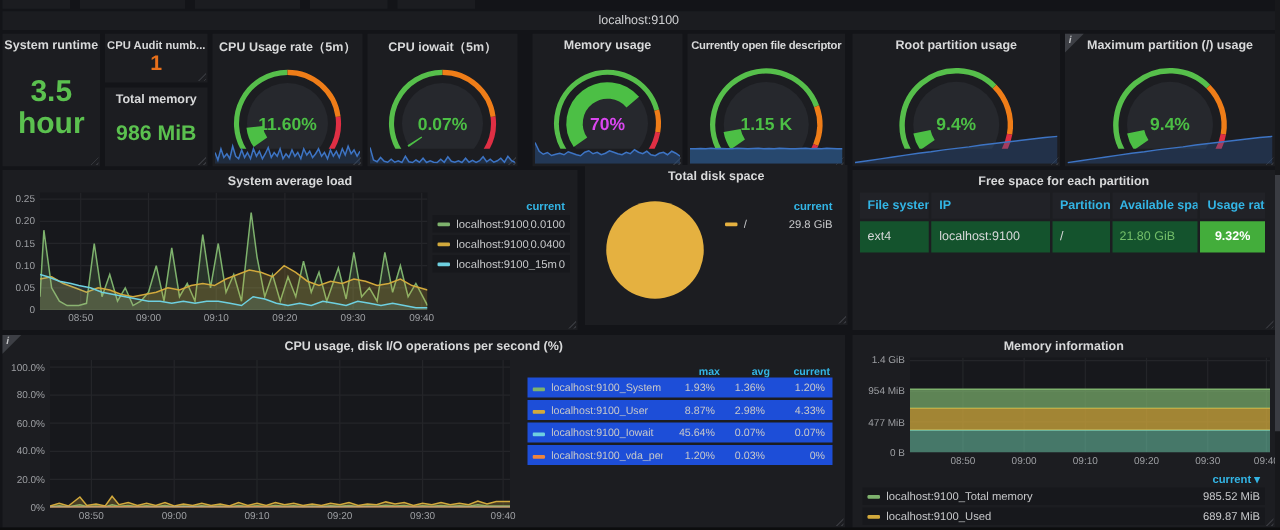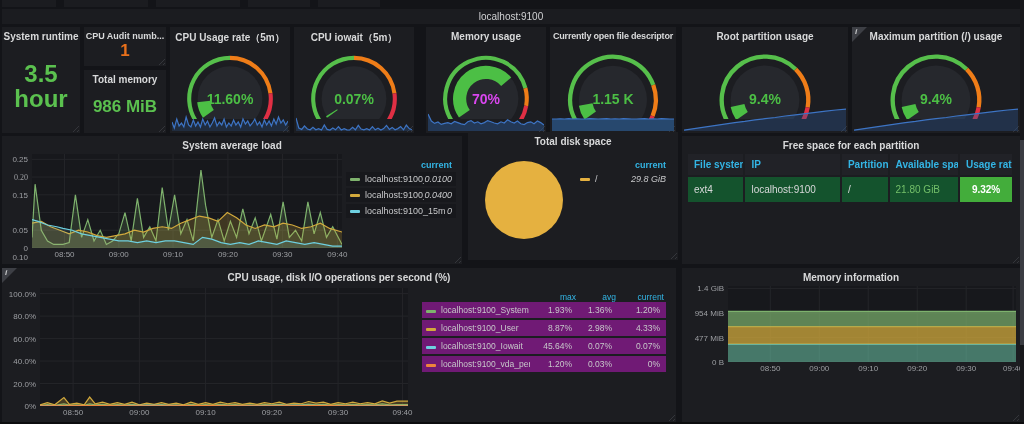--- a/index.html
+++ b/index.html
@@ -39,26 +39,26 @@
   .xlab span{position:absolute;top:2px;transform:translateX(-50%);font-size:8px;color:#9d9fa3;}
   line.grid{stroke:#242529;stroke-width:1;vector-effect:non-scaling-stroke;}
   path.series{fill:none;stroke-width:1.2;vector-effect:non-scaling-stroke;}
   line.bandline{stroke-width:1.2;vector-effect:non-scaling-stroke;}
   
   .lg-head{font-size:9px;font-weight:700;color:#33b5e5;text-align:right;padding:2px 4px;cursor:pointer;}
   .lg-row{display:flex;align-items:center;background:#17181c;margin-bottom:2px;
           padding:2px 4px;font-size:9px;color:#c7c8ca;cursor:pointer;}
   .dash{display:inline-block;width:10px;height:3px;border-radius:1px;margin-right:5px;flex:none;}
   .lg-name{flex:1;white-space:nowrap;overflow:hidden;}
-  .lg-val{text-align:right;white-space:nowrap;font-style:italic;}
+  .lg-val{text-align:right;white-space:nowrap;}
   .lgrid{display:grid;grid-template-columns:1fr 44px 40px 48px;align-items:center;
          font-size:8.5px;color:#c7c8ca;}
   .lgrid .num{text-align:right;padding-right:2px;}
-  .lgrid.hdr{color:#33b5e5;font-weight:400;background:none;cursor:pointer;}
-  .lgrid.row{background:#701a75;margin-bottom:2px;padding:3px 4px;cursor:pointer;}
+  .lgrid.hdr{color:#33b5e5;font-weight:700;background:none;cursor:pointer;}
+  .lgrid.row{background:#1d4ed8;margin-bottom:2px;padding:3px 4px;cursor:pointer;}
   
   .pie{position:absolute;border-radius:50%;cursor:pointer;}
   
   .tbl{position:absolute;left:6px;right:6px;top:18px;display:grid;
        grid-template-columns:17% 29% 14% 21% 16%;gap:2px;font-size:10px;}
   .tbl .hc{background:#212227;color:#33b5e5;font-weight:700;padding:5px 6px;white-space:nowrap;
            overflow:hidden;cursor:pointer;}
   .tbl .tc{background:#14532d;color:#d8d9da;padding:7px 6px;white-space:nowrap;overflow:hidden;}
   .scrollbar{position:absolute;right:0;top:0;width:4px;height:424px;background:#17181b;}
   .scrollthumb{position:absolute;right:0;width:4px;background:#3a3c42;cursor:grab;}
@@ -216,23 +216,23 @@
       </div>
     <div class="rh"></div>
   </div>
 
   <div class="panel" style="left:2px;top:136px;width:460px;height:128px">
     <div class="p-title">System average load</div>
     <div class="chart" style="position: absolute; top: 18px; left: 4px; width: 336px; bottom: 4px; --yw: 26px;">
         <div class="ylab">
           <span class="yt" style="top: 100%;">0</span>
           <span class="yt" style="top: 81.1321%;">0.05</span>
-          <span class="yt" style="top: 62.2642%; margin-top: 44px;">0.10</span>
+          <span class="yt" style="top: 62.2642%;">0.10</span>
           <span class="yt" style="top: 43.3962%;">0.15</span>
-          <span class="yt" style="top: 24.5283%; font-family: Liberation Serif, serif;">0.20</span>
+          <span class="yt" style="top: 24.5283%;">0.20</span>
           <span class="yt" style="top: 5.66038%;">0.25</span>
         </div>
         <div class="plotwrap">
           <svg viewBox="0 0 100 100" preserveAspectRatio="none">
             <line x1="0" x2="100" y1="100" y2="100" class="grid"></line>
             <line x1="0" x2="100" y1="81.13207547169812" y2="81.13207547169812" class="grid"></line>
             <line x1="0" x2="100" y1="62.264150943396224" y2="62.264150943396224" class="grid"></line>
             <line x1="0" x2="100" y1="43.39622641509434" y2="43.39622641509434" class="grid"></line>
             <line x1="0" x2="100" y1="24.52830188679245" y2="24.52830188679245" class="grid"></line>
             <line x1="0" x2="100" y1="5.660377358490578" y2="5.660377358490578" class="grid"></line>
@@ -424,20 +424,33 @@
         </div>
         <div class="xlab">
           <span class="xt" style="left: 14.7%;">08:50</span>
           <span class="xt" style="left: 31.7%;">09:00</span>
           <span class="xt" style="left: 48.7%;">09:10</span>
           <span class="xt" style="left: 65.7%;">09:20</span>
           <span class="xt" style="left: 82.7%;">09:30</span>
           <span class="xt" style="left: 99%;">09:40</span>
         </div>
       </div>
+    <div style="position:absolute;left:8px;right:8px;top:108px">
+      <div class="lg-head">current ▾</div>
+      <div class="lg-row">
+        <span class="dash" style="background: rgb(126, 178, 109);"></span>
+        <span class="lg-name">localhost:9100_Total memory</span>
+        <span class="lg-val">985.52 MiB</span>
+      </div>
+      <div class="lg-row">
+        <span class="dash" style="background: rgb(210, 169, 60);"></span>
+        <span class="lg-name">localhost:9100_Used</span>
+        <span class="lg-val">689.87 MiB</span>
+      </div>
+    </div>
     <div class="rh"></div>
   </div>
 
   <div class="scrollbar">
     <div class="scrollthumb" style="top:140px;height:205px"></div>
   </div>
   <div class="botstrip"></div>
 </div>
 
 </body></html>

